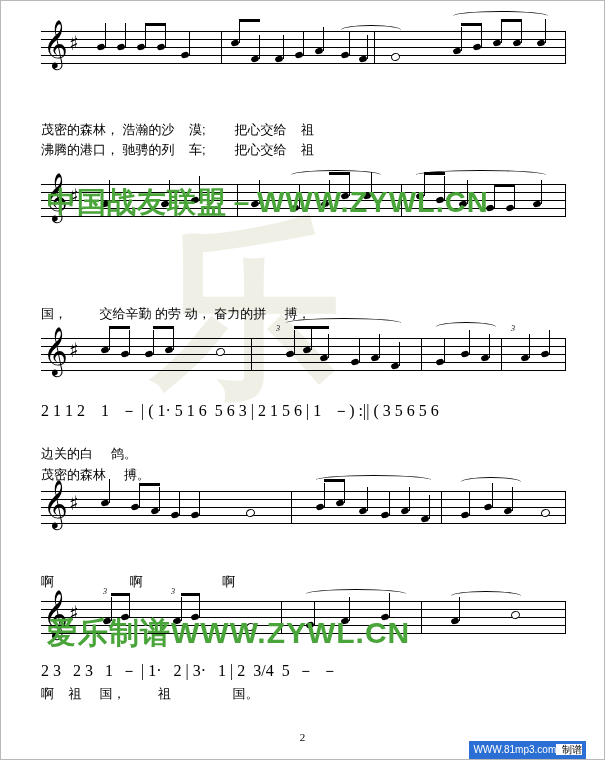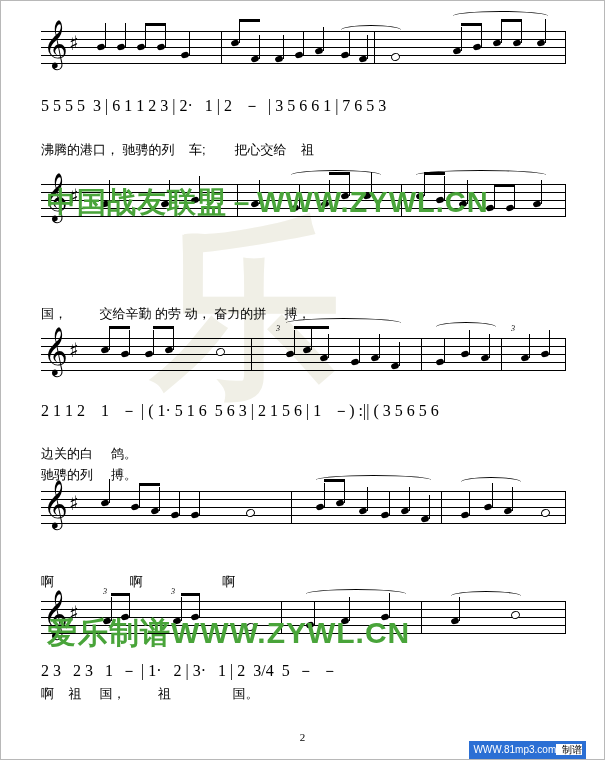--- a/index.html
+++ b/index.html
@@ -109,21 +109,21 @@
       <div class="nt" style="left:452px;top:9px;"></div>
         <div class="stem" style="left:460px;top:-12px;"></div>
       <div class="nt" style="left:472px;top:9px;"></div>
         <div class="stem" style="left:480px;top:-12px;"></div>
       <div class="beam" style="left:460px;top:-12px;width:21px;"></div>
       <div class="nt" style="left:496px;top:9px;"></div>
         <div class="stem" style="left:504px;top:-12px;"></div>
       <div class="slur" style="left:412px;top:-20px;width:95px;"></div>
     </div>
   </div>
-  <div class="numrow" style="top:95px;">5 5 5 5  3 | 6 1 1 2 3 | 2·   1 | 2   －  | 3 5 6 6 1 | 7 6 5 3</div>
+  <div class="lyric" style="top:120px;">茂密的森林， 浩瀚的沙    漠;        把心交给    祖</div>
   <div class="lyric" style="top:140px;">沸腾的港口， 驰骋的列    车;        把心交给    祖</div>
 
   <div class="system" style="top:183px;">
     <div class="staff">
       <div class="line"></div>
         <div class="line"></div>
         <div class="line"></div>
         <div class="line"></div>
         <div class="line"></div>
       <div class="clef">𝄞</div>
@@ -216,21 +216,21 @@
       <div class="nt" style="left:480px;top:17px;"></div>
         <div class="stem" style="left:488px;top:-4px;"></div>
       <div class="nt" style="left:500px;top:13px;"></div>
         <div class="stem" style="left:508px;top:-8px;"></div>
       <div class="slur" style="left:245px;top:-20px;width:115px;"></div>
       <div class="slur" style="left:395px;top:-16px;width:60px;"></div>
     </div>
   </div>
   <div class="numrow" style="top:400px;">2 1 1 2    1   － | ( 1· 5 1 6  5 6 3 | 2 1 5 6 | 1   －) :|| ( 3 5 6 5 6</div>
   <div class="lyric" style="top:444px;">边关的白     鸽。</div>
-  <div class="lyric" style="top:465px;">驰骋的列     搏。</div>
+  <div class="lyric" style="top:465px;">茂密的森林     搏。</div>
 
   <div class="system" style="top:490px;">
     <div class="staff">
       <div class="line"></div>
         <div class="line"></div>
         <div class="line"></div>
         <div class="line"></div>
         <div class="line"></div>
       <div class="clef">𝄞</div>
       <div class="keysig">♯</div>

